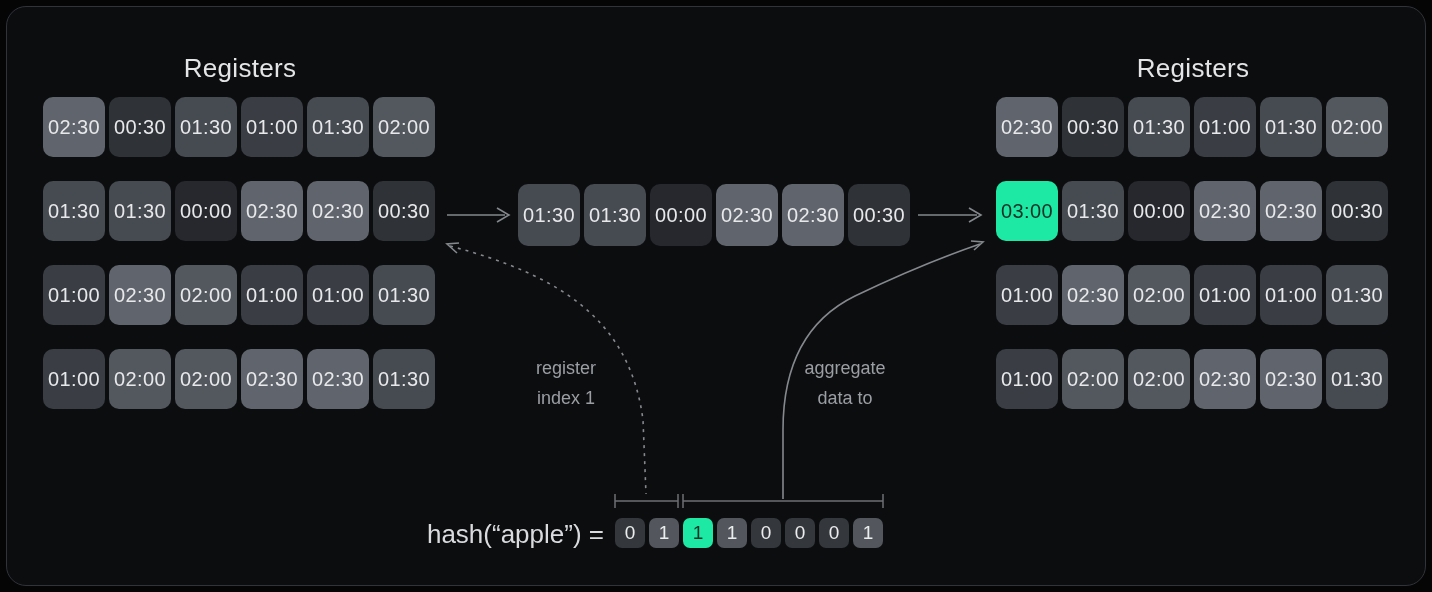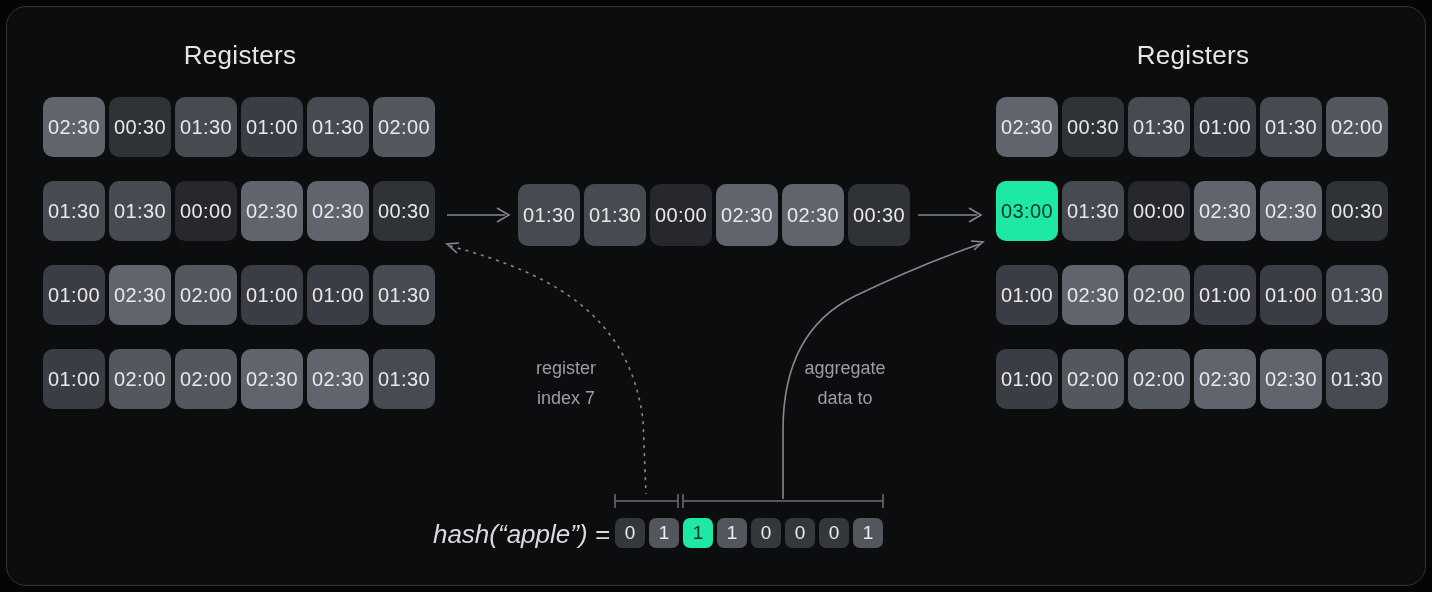--- a/index.html
+++ b/index.html
@@ -17,21 +17,21 @@
   }
   .panel {
     position: absolute;
     left: 6px; top: 6px; right: 6px; bottom: 6px;
     background: #0c0d0f;
     border: 1.5px solid #303338;
     border-radius: 20px;
   }
   .title {
     position: absolute;
-    top: 40px;
+    top: 53px;
     width: 394px;
     text-align: center;
     font-size: 26px;
     font-weight: 500;
     color: #e4e5e7;
     letter-spacing: 0.3px;
   }
   .title.left  { left: 43px; }
   .title.right { left: 996px; }
 
@@ -65,27 +65,26 @@
     font-size: 18px;
     line-height: 30px;
     color: #9b9ea3;
   }
   .annotation span { display: block; }
   #register-index-label   { left: 456px; top: 353px; }
   #data-aggregate-label   { left: 735px; top: 353px; }
 
   .hash-expr {
     position: absolute;
-    left: 8px;
+    left: 2px;
     top: 519px;
     width: 602px;
     text-align: right;
     font-size: 26px;
     color: #dadbde;
-    font-style: italic;
   }
   .bits {
     position: absolute;
     left: 615px;
     top: 518px;
     display: flex;
     gap: 4px;
   }
   .bit {
     width: 30px; height: 30px;
@@ -194,21 +193,21 @@
 
     <path class="stroke-arrow" d="M783 499 L783 430 C 783 360, 810 318, 855 296 C 905 272, 945 256, 980 244"></path>
     <path class="stroke-head" d="M971 241 L983 242 L974 250"></path>
 
     <path class="stroke-bracket" d="M615 494 V508 M615 501 H678 M678 494 V508"></path>
     <path class="stroke-bracket" d="M683 494 V508 M683 501 H883 M883 494 V508"></path>
   </svg>
 
   <div id="register-index-label" class="annotation">
     <span>register</span>
-    <span>index 7</span>
+    <span>index 1</span>
   </div>
   <div id="data-aggregate-label" class="annotation">
     <span>aggregate</span>
     <span>data to</span>
   </div>
 
   <div class="hash-expr">hash(“apple”) =</div>
   <div class="bits" id="bits">
       <div class="bit">0</div>
       <div class="bit one">1</div>

